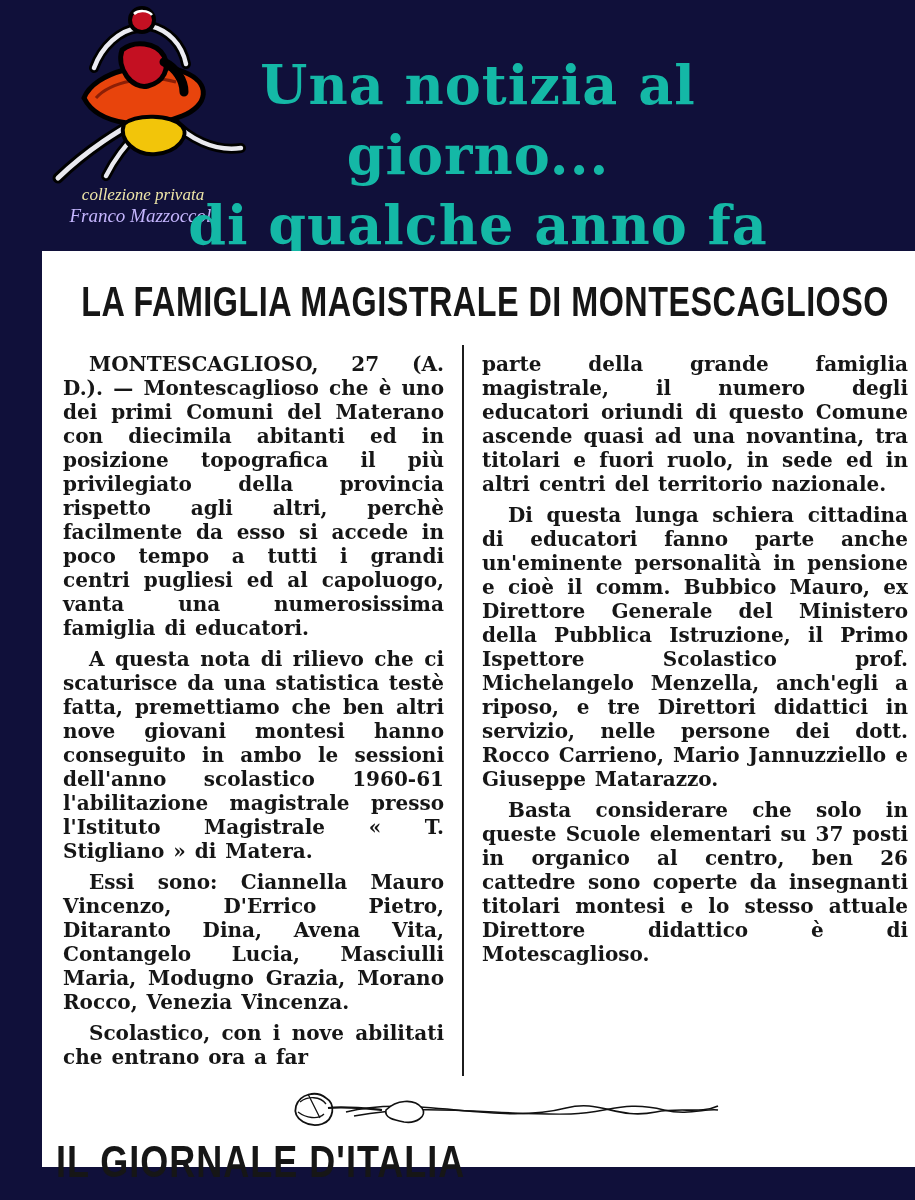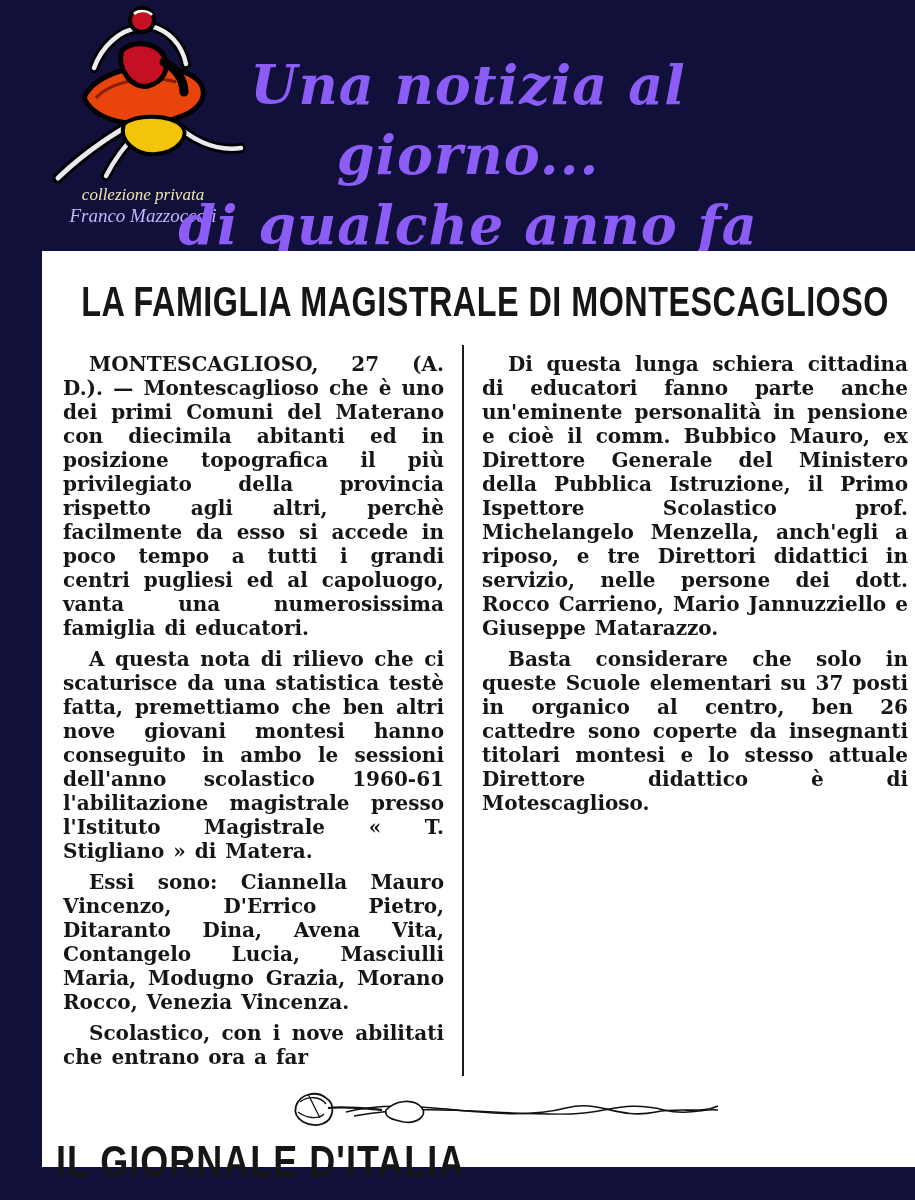--- a/index.html
+++ b/index.html
@@ -7,23 +7,23 @@
     position:relative;width:915px;height:1200px;background:#10103a;
     overflow:hidden;font-family:"DejaVu Serif",serif;
   }
   
   .logo-wrap{position:absolute;left:18px;top:6px;width:250px;height:238px;text-align:center;}
   .logo-wrap svg{display:block;margin:0 auto;}
   .logo-caption{color:#efe6a8;font-style:italic;font-size:17px;line-height:21px;
     font-family:Liberation Serif, serif;}
   .logo-caption .line2{font-size:19px;color:#c4b5fd;}
   .main-title{
-    position:absolute;left:153px;top:50px;width:630px;text-align:center;
-    color:#8b5cf6;font-weight:700;font-size:54px;line-height:70px;
-    font-family:"DejaVu Serif",serif;letter-spacing:1px;font-style:italic;
+    position:absolute;left:163px;top:50px;width:630px;text-align:center;
+    color:#14b8a6;font-weight:700;font-size:54px;line-height:70px;
+    font-family:"DejaVu Serif",serif;letter-spacing:1px;
   }
   
   .clipping{
     position:absolute;left:42px;top:251px;width:887px;height:916px;
     background:#ffffff;color:#161616;box-sizing:border-box;
     padding:26px 14px 0 14px;
   }
   .headline{
     text-align:center;font-family:"Liberation Sans",sans-serif;font-weight:700;
     font-size:33px;letter-spacing:0.5px;white-space:nowrap;
@@ -97,20 +97,21 @@
     </div>
 
     <div class="columns">
       <div class="col col-left">
         <p><b>MONTESCAGLIOSO, 27 (A. D.). —</b><span> Montescaglioso che è uno dei primi Comuni del Materano con diecimila abitanti ed in posizione topografica il più privilegiato della provincia rispetto agli altri, perchè facilmente da esso si accede in poco tempo a tutti i grandi centri pugliesi ed al capoluogo, vanta una numerosissima famiglia di educatori.</span></p>
         <p>A questa nota di rilievo che ci scaturisce da una statistica testè fatta, premettiamo che ben altri nove giovani montesi hanno conseguito in ambo le sessioni dell'anno scolastico 1960-61 l'abilitazione magistrale presso l'Istituto Magistrale « T. Stigliano » di Matera.</p>
         <p>Essi sono: Ciannella Mauro Vincenzo, D'Errico Pietro, Ditaranto Dina, Avena Vita, Contangelo Lucia, Masciulli Maria, Modugno Grazia, Morano Rocco, Venezia Vincenza.</p>
         <p>Scolastico, con i nove abilitati che entrano ora a far</p>
       </div>
       <div class="col col-right">
+        <p class="noindent">parte della grande famiglia magistrale, il numero degli educatori oriundi di questo Comune ascende quasi ad una novantina, tra titolari e fuori ruolo, in sede ed in altri centri del territorio nazionale.</p>
         <p>Di questa lunga schiera cittadina di educatori fanno parte anche un'eminente personalità in pensione e cioè il comm. Bubbico Mauro, ex Direttore Generale del Ministero della Pubblica Istruzione, il Primo Ispettore Scolastico prof. Michelangelo Menzella, anch'egli a riposo, e tre Direttori didattici in servizio, nelle persone dei dott. Rocco Carrieno, Mario Jannuzziello e Giuseppe Matarazzo.</p>
         <p>Basta considerare che solo in queste Scuole elementari su 37 posti in organico al centro, ben 26 cattedre sono coperte da insegnanti titolari montesi e lo stesso attuale Direttore didattico è di Motescaglioso.</p>
       </div>
     </div>
 
     <div class="clip-footer">
 
       <svg class="flourish" width="500" height="48" viewBox="0 0 500 48">
         <path d="M110 26 C180 8 260 40 330 22 C365 13 380 34 420 26 C445 21 465 28 482 20" stroke="#111" stroke-width="1.6" fill="none"></path>
         <path d="M118 30 C190 16 265 30 335 28 C372 27 388 14 428 24 C452 30 470 22 482 24" stroke="#111" stroke-width="1.4" fill="none"></path>

